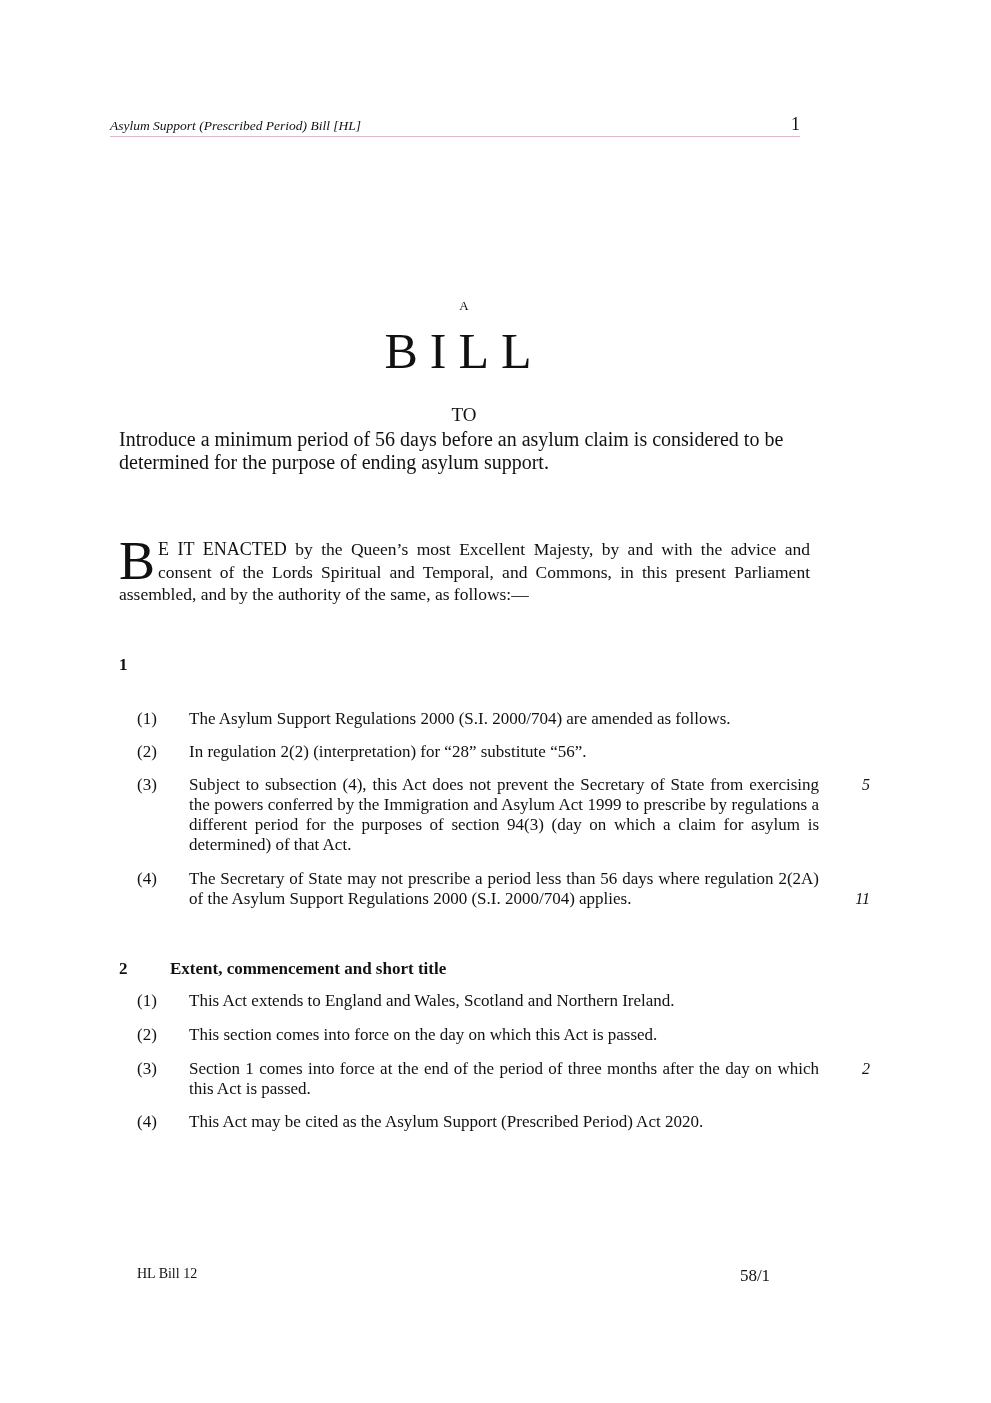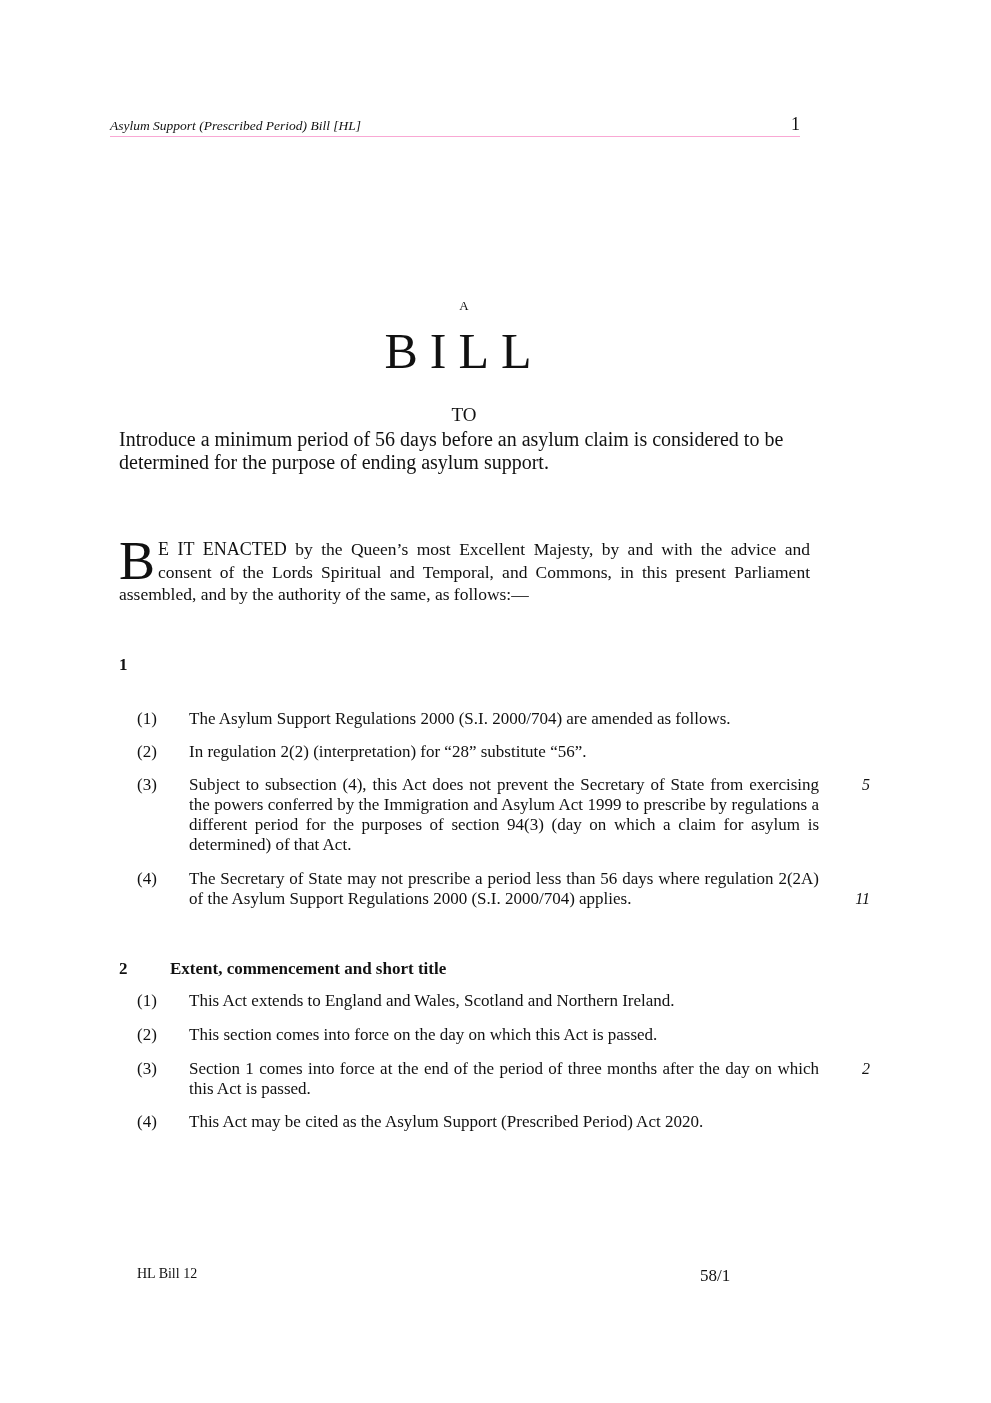--- a/index.html
+++ b/index.html
@@ -22,21 +22,21 @@
     .dropcap { float: left; font-size: 54px; line-height: 44px; margin: 1px 3px 0 0; }
     .smallcaps { font-size: 18px; }
     .section-head { left: 119px; width: 680px; font-weight: bold; font-size: 17px; line-height: 20px; }
     .section-num { position: absolute; left: 0; top: 0; }
     .section-title { position: absolute; left: 51px; width: 630px; }
     .sub { left: 137px; width: 672px; font-size: 17px; line-height: 20px; }
     .sub-num { position: absolute; left: 0; top: 0; }
     .sub-text { position: absolute; left: 52px; width: 630px; text-align: justify; }
     .line-num { position: absolute; left: 830px; font-style: italic; font-size: 16px; width: 40px; text-align: right; }
     .footer-left { left: 119px; top: 1266px; font-size: 14px; margin-left: 18px; }
-    .footer-right { left: 700px; width: 110px; top: 1266px; text-align: left; font-size: 17px; font-family: Liberation Serif, serif; }
+    .footer-right { left: 700px; width: 110px; top: 1266px; text-align: center; font-size: 17px; font-family: Liberation Serif, serif; }
   </style>
 </head>
 <body>
 
 <div class="abs running-head">
   <span class="running-title">Asylum Support (Prescribed Period) Bill [HL]</span>
   <span class="page-num">1</span>
 </div>
 
 <div class="abs a-label">A</div>

